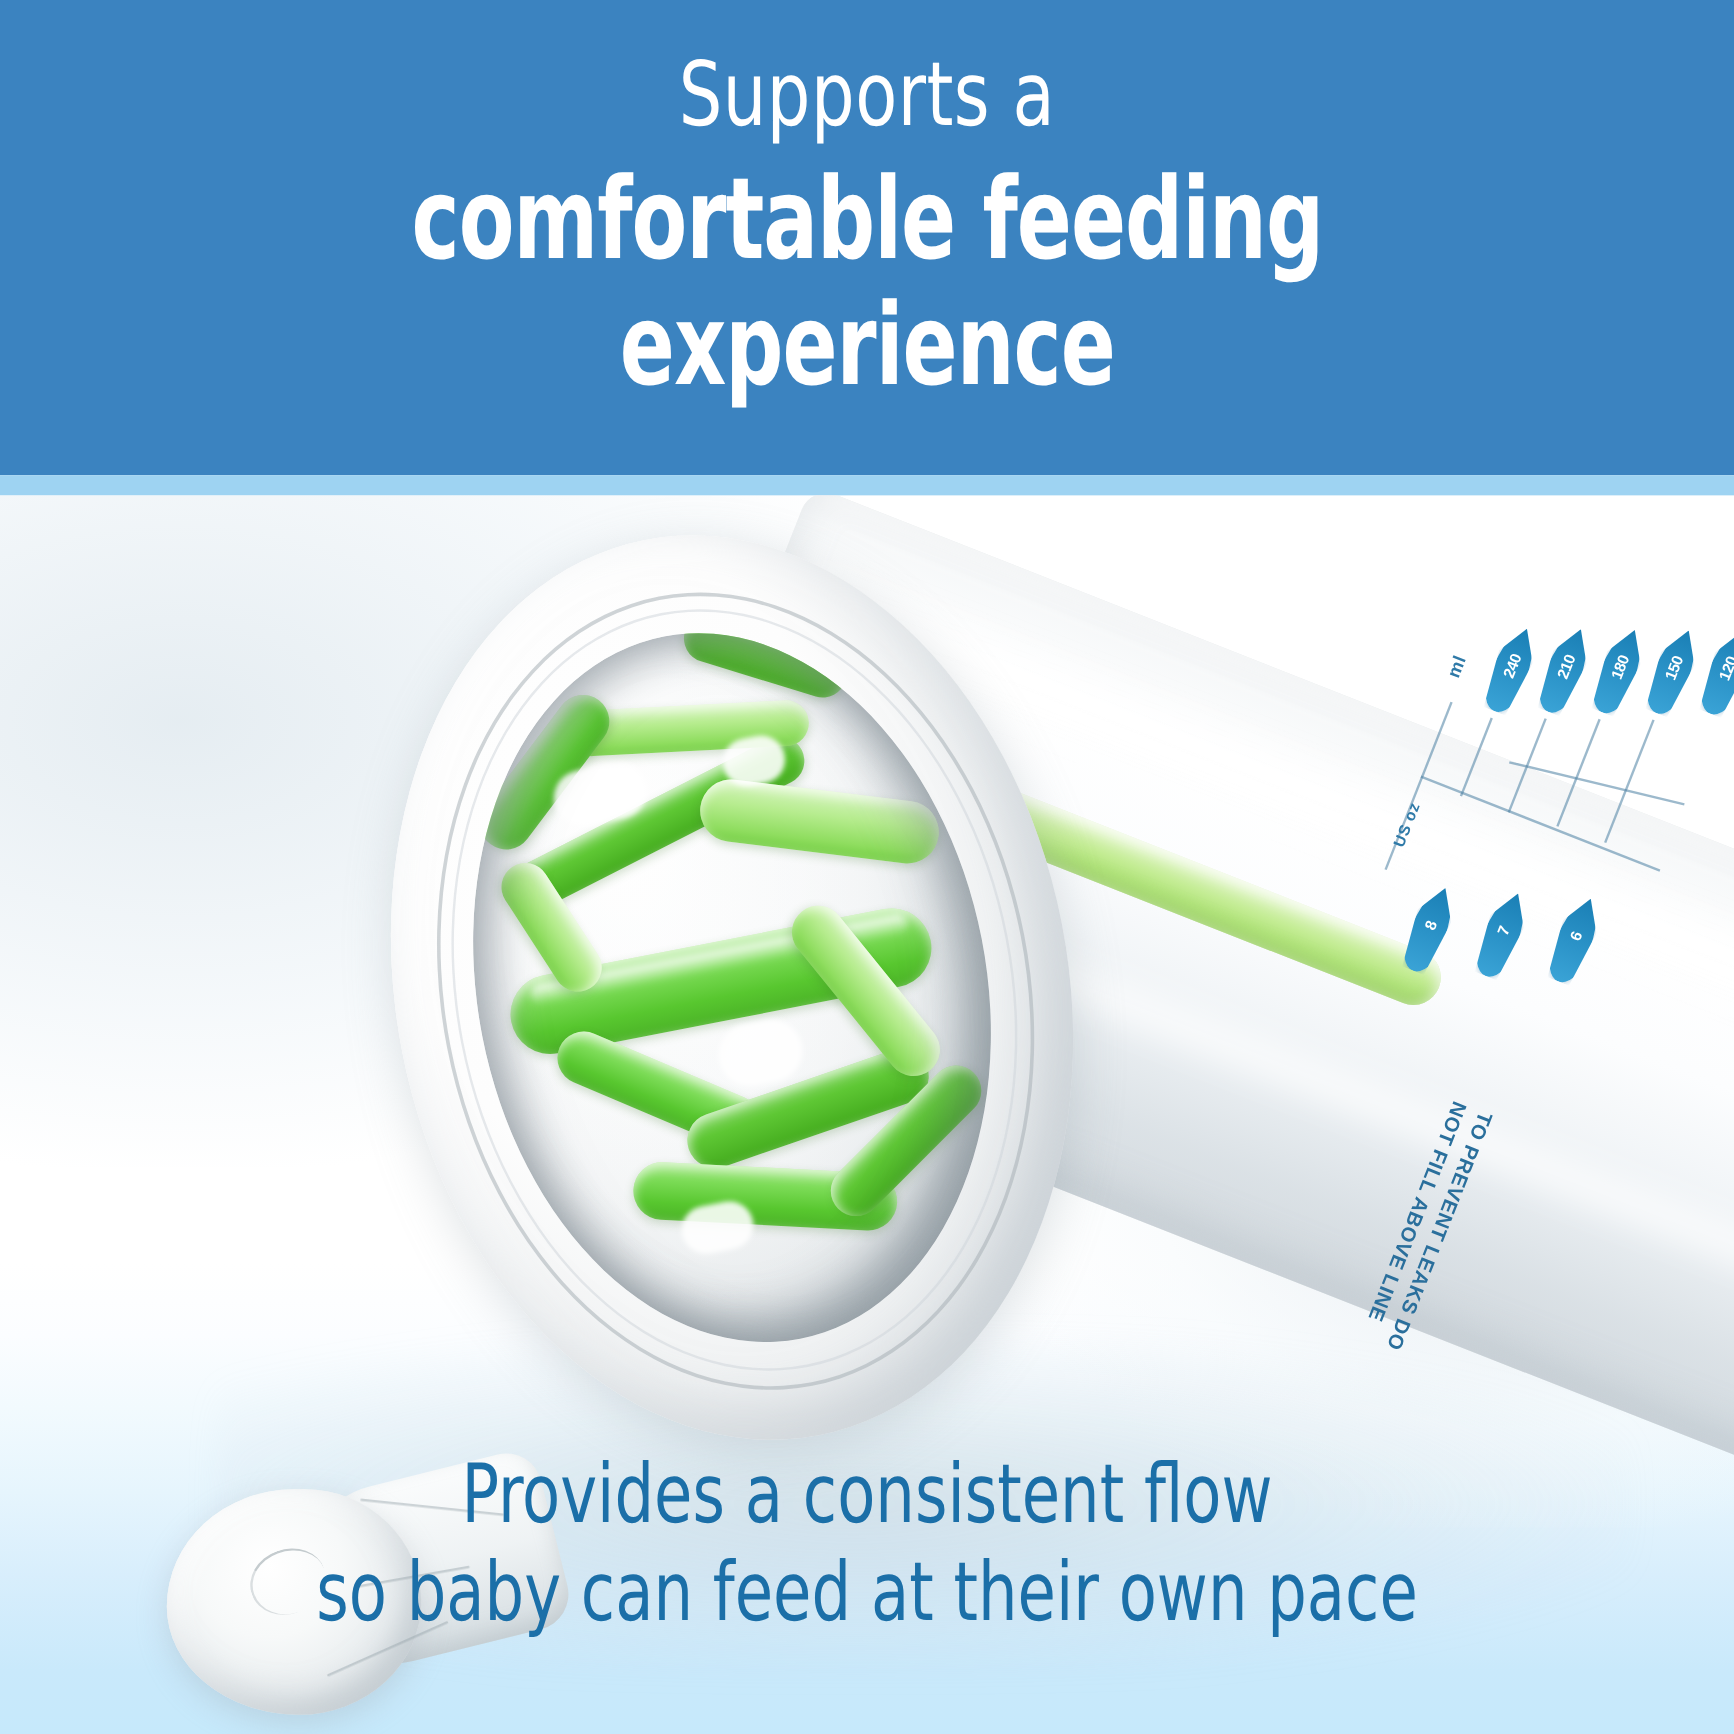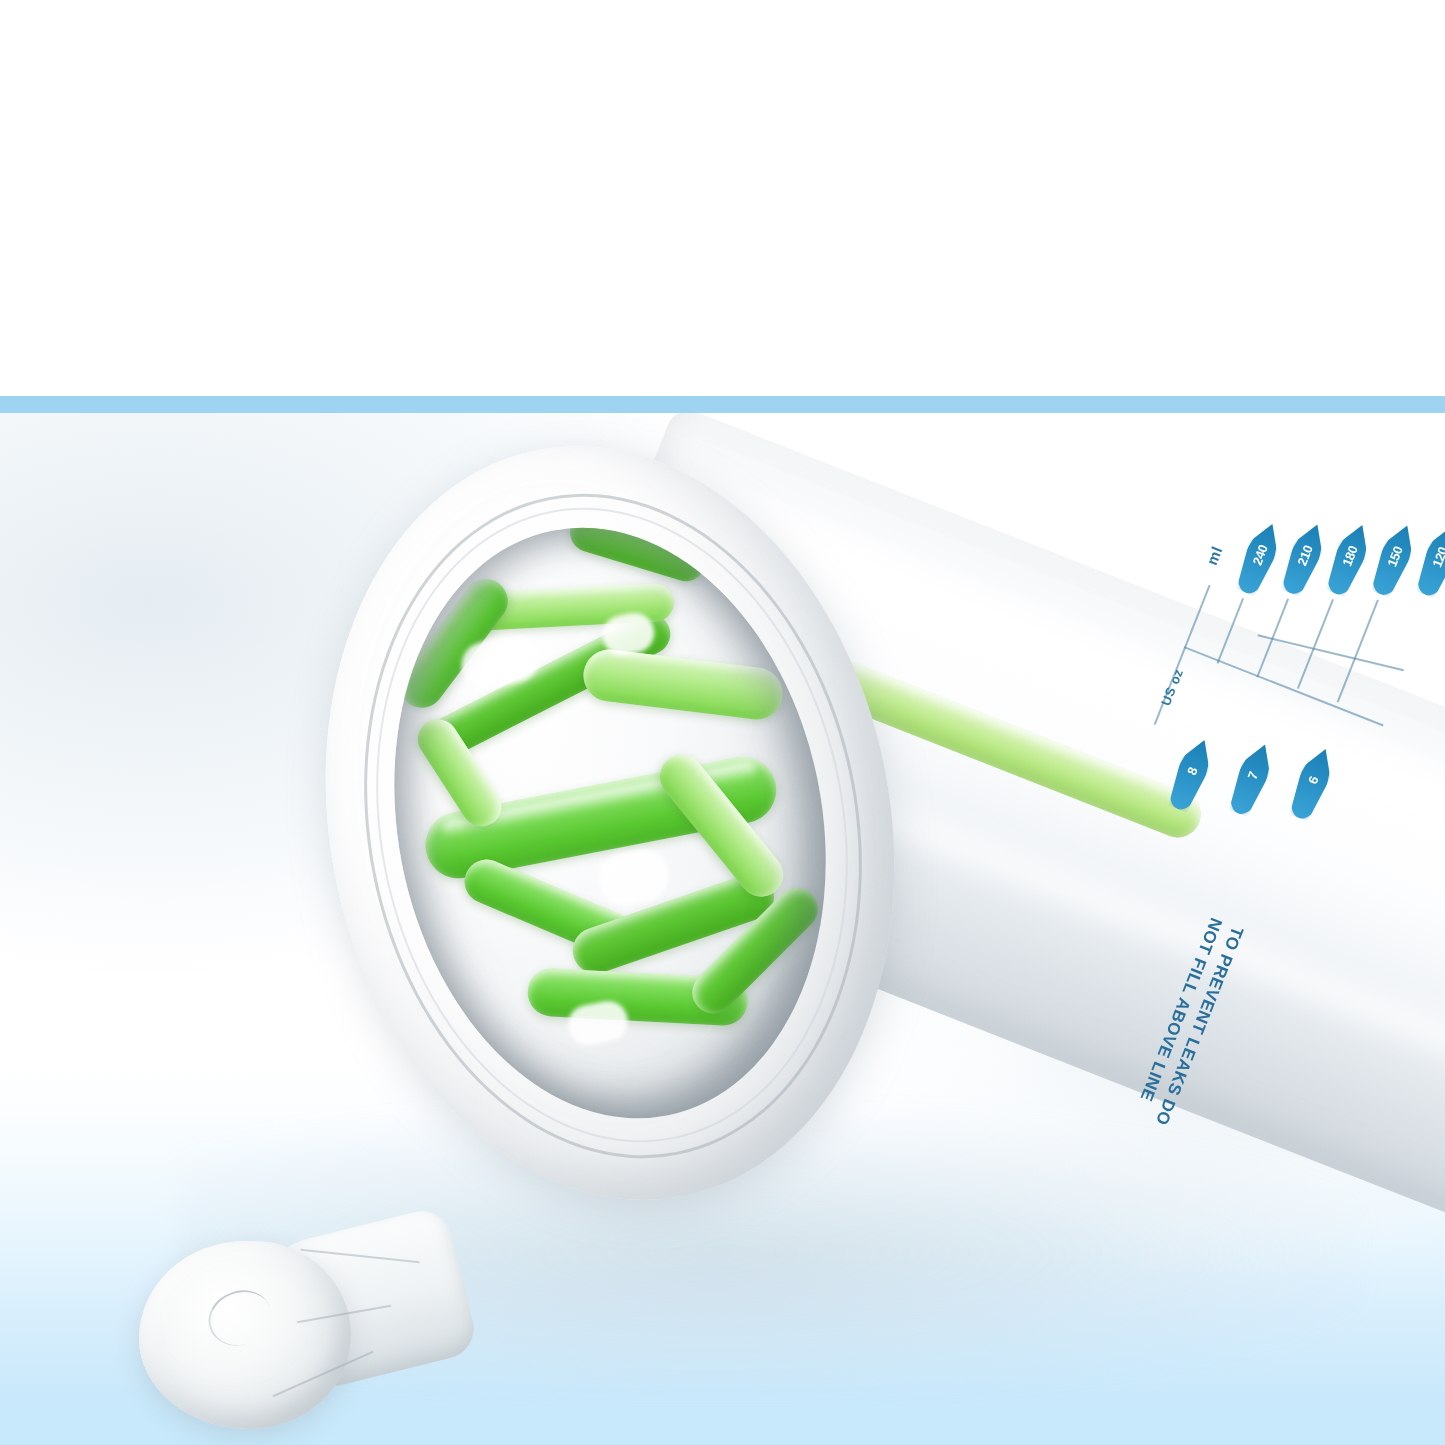--- a/index.html
+++ b/index.html
@@ -415,20 +415,27 @@
     letter-spacing: 0px;
     transform: scaleX(0.85);
     white-space: nowrap;
   }
 </style>
 </head>
 <body>
 
 <div id="page">
 
+  <div id="header-band">
+    <div id="headline-light">Supports a</div>
+    <div id="headline-bold-wrap">
+      <div class="headline-bold-line">comfortable feeding</div>
+      <div class="headline-bold-line">experience</div>
+    </div>
+  </div>
 
   <div id="divider-strip"></div>
 
   <div id="photo-stage">
 
     <div id="photo-vignette"></div>
     <div id="photo-vignette2"></div>
     <div id="bottle-shadow"></div>
 
     <div id="bottle-body"></div>
@@ -520,14 +527,18 @@
 
     <div id="nipple-neck"></div>
     <div id="nipple-bulb"></div>
     <div id="nipple-hole"></div>
     <div class="nipple-crease" style="left:300px; top:842px; width:120px; height:2px; transform:rotate(6deg);"></div>
     <div class="nipple-crease" style="left:296px; top:900px; width:96px; height:2px; transform:rotate(-10deg);"></div>
     <div class="nipple-crease" style="left:268px; top:960px; width:110px; height:2px; transform:rotate(-24deg);"></div>
 
   </div>
 
+  <div id="caption">
+    <div class="caption-line">Provides a consistent flow</div>
+    <div class="caption-line">so baby can feed at their own pace</div>
+  </div>
 
 </div>
 
 </body></html>

